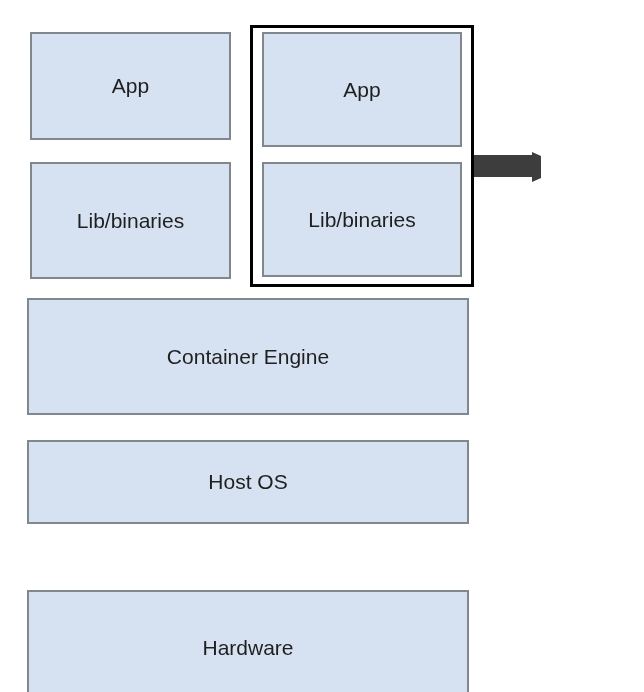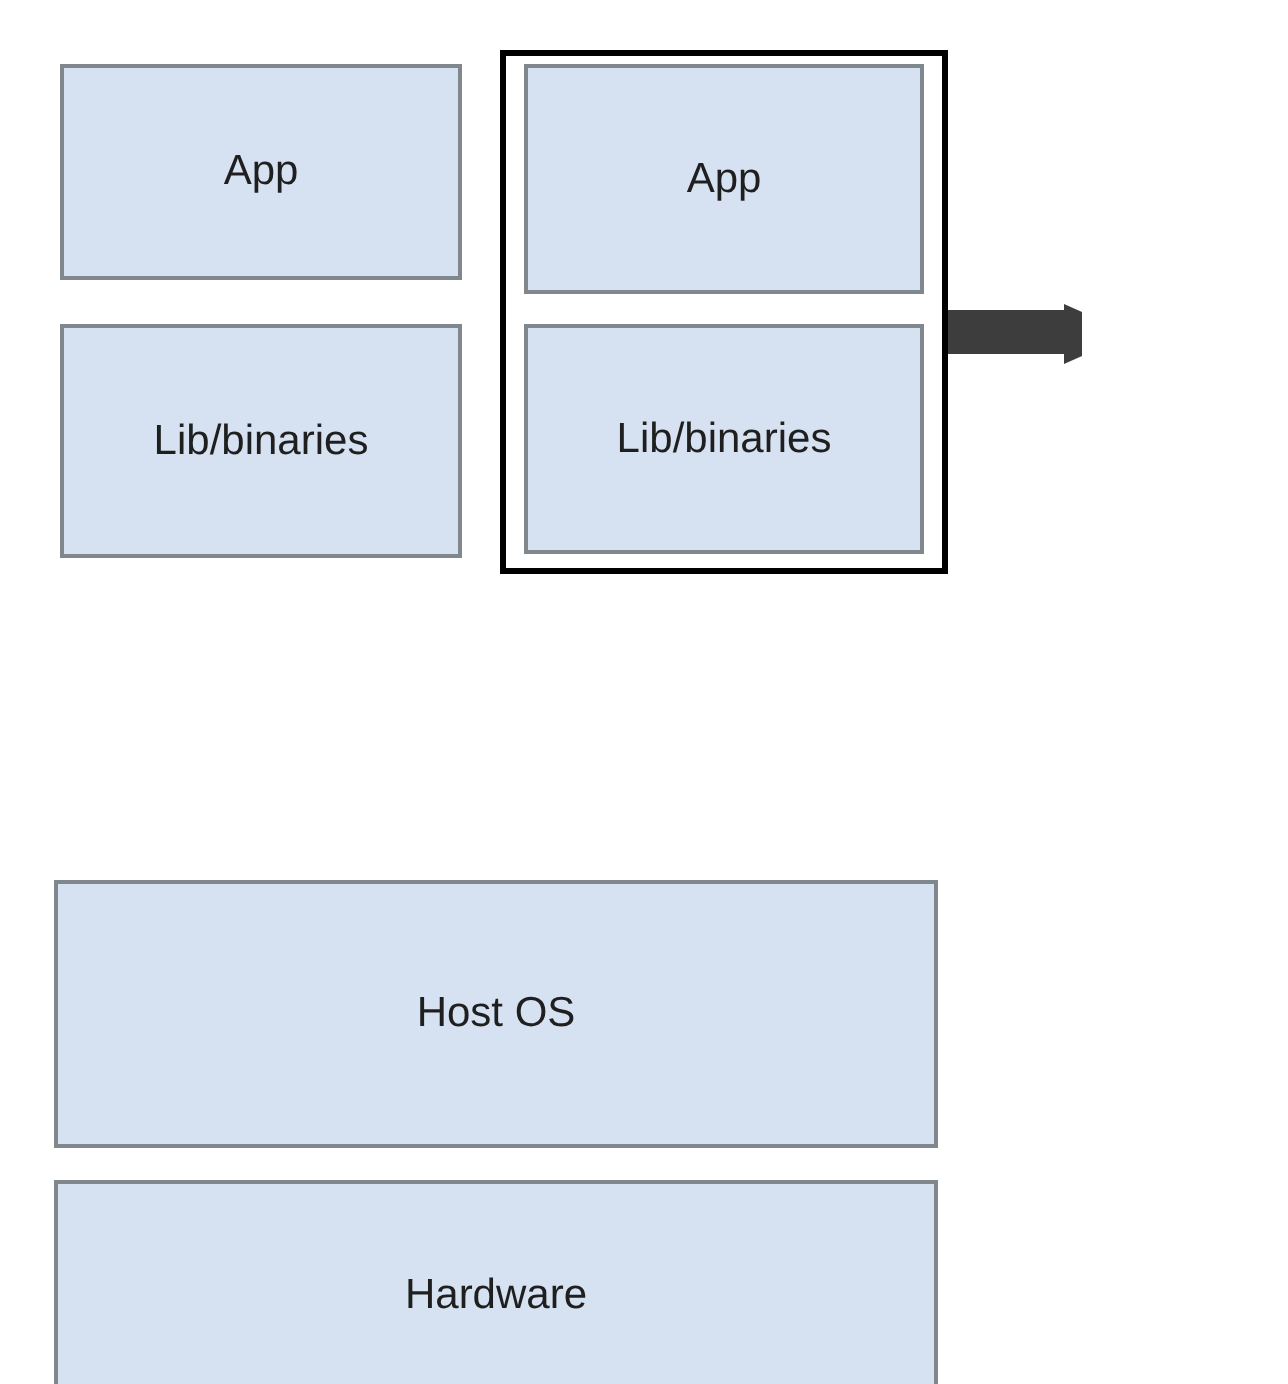--- a/index.html
+++ b/index.html
@@ -41,21 +41,21 @@
     position: absolute;
     left: 228px; top: 3px;
     width: 224px; height: 262px;
     border: 3px solid var(--group-border);
     background: var(--background);
   }
   .grp-app { left: 9px; top: 4px;   width: 200px; height: 115px; }
   .grp-lib { left: 9px; top: 134px; width: 200px; height: 115px; }
 
   .layer-engine   { left: 5px; top: 276px; width: 442px; height: 117px; }
-  .layer-hostos   { left: 5px; top: 418px; width: 442px; height: 134px; }
+  .layer-hostos   { left: 5px; top: 418px; width: 442px; height: 84px; }
   .layer-hardware { left: 5px; top: 568px; width: 442px; height: 116px; text-align: right; }
 
   .arrow-line {
     position: absolute;
     left: 452px; top: 133px;
     width: 60px; height: 2px;
     background: var(--arrow);
   }
   .arrow-head {
     position: absolute;
@@ -90,20 +90,23 @@
       <span>App</span>
     </div>
     <div class="box grp-lib">
       <span>Lib/binaries</span>
     </div>
   </div>
 
   <div class="arrow-line"></div>
   <div class="arrow-head"></div>
 
+  <div class="box layer-engine">
+    <span>Container Engine</span>
+  </div>
   <div class="box layer-hostos">
     <span>Host OS</span>
   </div>
   <div class="box layer-hardware">
     <span>Hardware</span>
   </div>
 
 </div>
 
 </body></html>

